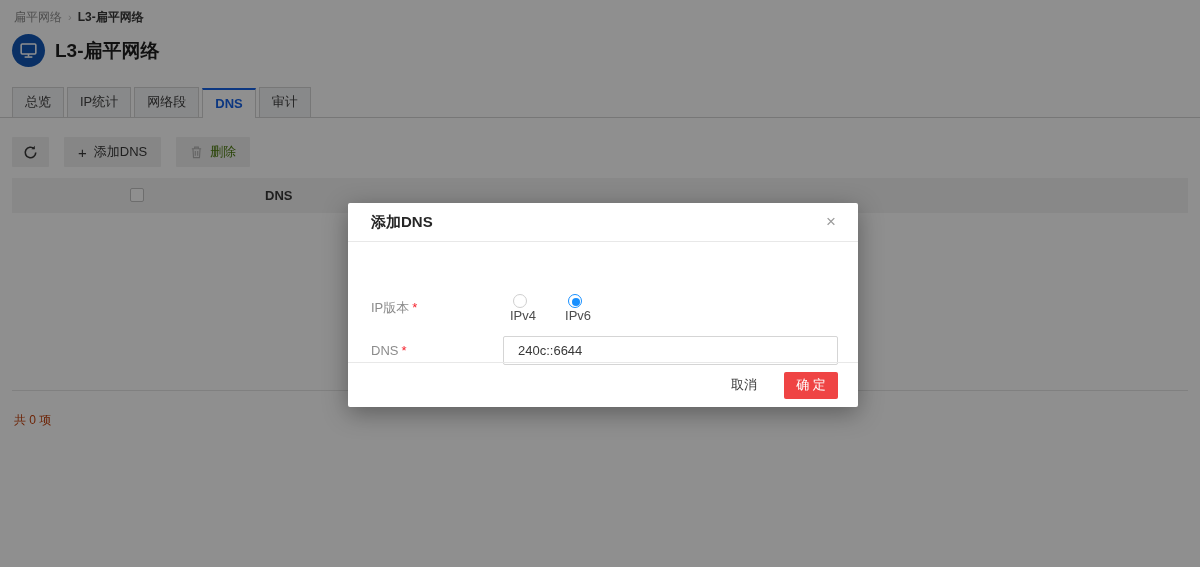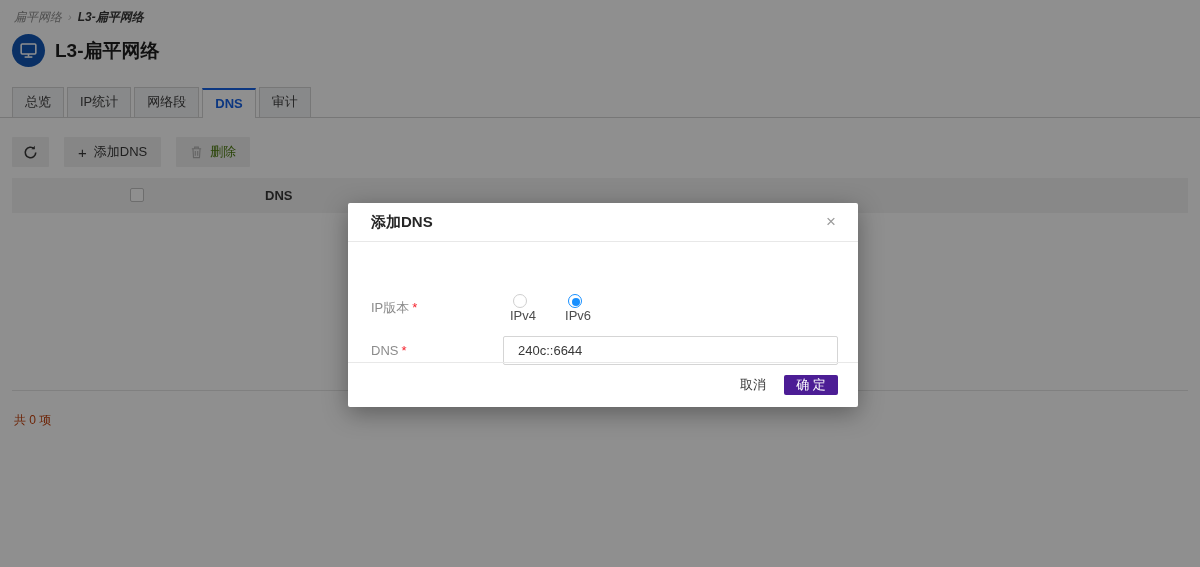--- a/index.html
+++ b/index.html
@@ -5,21 +5,21 @@
   * { margin:0; padding:0; box-sizing:border-box; }
   html,body { width:1200px; height:567px; overflow:hidden; }
   body {
     font-family:"Liberation Sans","DejaVu Sans",sans-serif;
     background:#fff; color:#333; position:relative;
   }
 
   
   .page { position:absolute; inset:0; background:#fff; z-index:1; }
 
-  .breadcrumb { position:absolute; left:14px; top:9px; font-size:12px; color:#8c8c8c;font-style:italic; }
+  .breadcrumb { position:absolute; left:14px; top:9px; font-size:12px; color:#8c8c8c; }
   .breadcrumb .crumb-sep { margin:0 6px; color:#bfbfbf; font-size:11px; }
   .breadcrumb .crumb-current { color:#383838; font-weight:bold; }
 
   .page-head { position:absolute; left:12px; top:34px; display:flex; align-items:center; }
   .head-icon {
     width:33px; height:33px; border-radius:50%; background:#1257b5;
     display:flex; align-items:center; justify-content:center; flex:0 0 auto;
   }
   .page-title { margin-left:10px; font-size:19px; font-weight:bold; color:#1f1f1f; }
 
@@ -103,24 +103,24 @@
     width:335px; height:29px; border:1px solid #d5d5d5; border-radius:2px;
     padding:0 14px; font-size:13px; color:#383838; font-family:inherit; outline:none;
   }
   .modal-footer {
     position:absolute; left:0; right:0; bottom:0; height:45px;
     border-top:1px solid #e8e8e8; display:flex; align-items:center; justify-content:flex-end;
     padding-right:20px;
   }
   .btn-cancel {
     background:none; border:none; font-size:13px; color:#383838; cursor:pointer;
-    padding:6px 8px; margin-right:10px; font-family:inherit;
+    padding:6px 8px; margin-right:19px; font-family:inherit;
   }
   .btn-ok {
-    min-width:54px; height:20px; background:#4c1d95; color:#fff; border:none;
+    min-width:54px; height:27px; background:#ef4444; color:#fff; border:none;
     border-radius:2px; font-size:13px; cursor:pointer; padding:0 12px; font-family:inherit;
   }
 </style>
 </head>
 <body>
 
 <div class="page">
 
   <div class="breadcrumb">
     <span>扁平网络</span><span class="crumb-sep">›</span><span class="crumb-current">L3-扁平网络</span>

